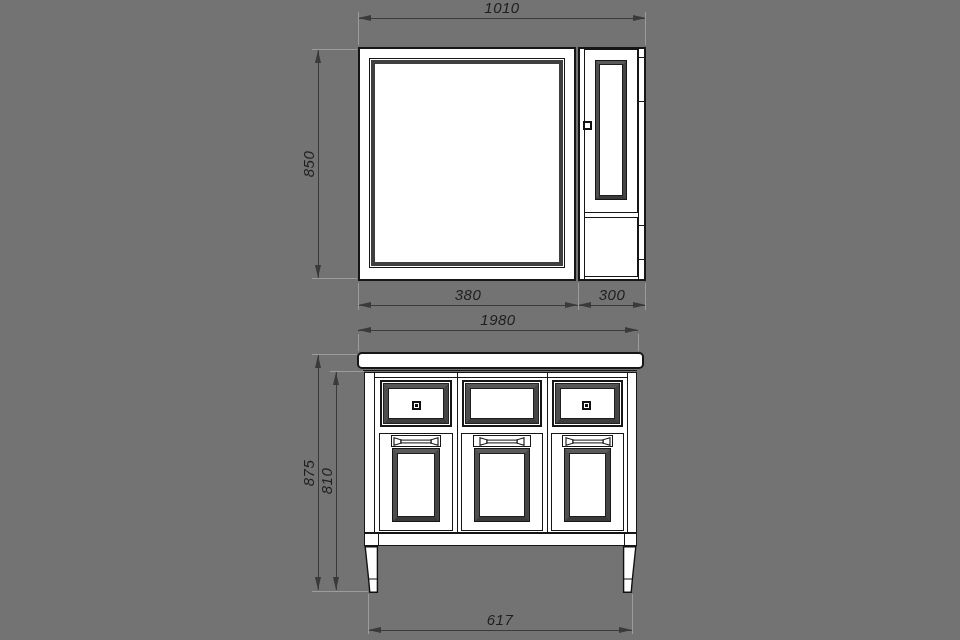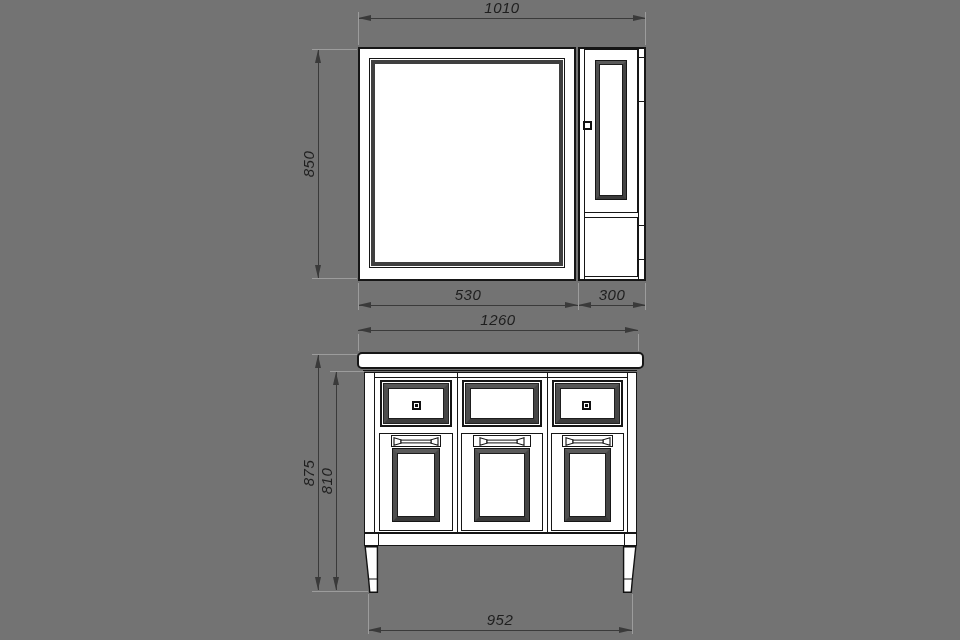--- a/index.html
+++ b/index.html
@@ -93,41 +93,41 @@
     <div class="obj15" style="left:584px;top:217px;width:54px;height:60px;"></div>
     <div class="hl" style="left:639px;top:57px;width:7px;"></div>
     <div class="hl" style="left:639px;top:101px;width:7px;"></div>
     <div class="hl" style="left:639px;top:225px;width:7px;"></div>
     <div class="hl" style="left:639px;top:259px;width:7px;"></div>
 
     <div class="dim" style="left:358px;top:305px;width:220px;height:1px;">
       <div class="dl-h"></div>
       <div class="ah-l"></div>
       <div class="ah-r"></div>
-      <div class="dlabel-h">530</div>
+      <div class="dlabel-h">380</div>
     </div>
 
     <div class="dim" style="left:578px;top:305px;width:68px;height:1px;">
       <div class="dl-h"></div>
       <div class="ah-l"></div>
       <div class="ah-r"></div>
       <div class="dlabel-h">300</div>
     </div>
     <div class="extv" style="left:358px;top:283px;height:27px;"></div>
     <div class="extv" style="left:578px;top:283px;height:27px;"></div>
     <div class="extv" style="left:645px;top:283px;height:27px;"></div>
   </div>
 
   <div>
 
     <div class="dim" style="left:358px;top:330px;width:280px;height:1px;">
       <div class="dl-h"></div>
       <div class="ah-l"></div>
       <div class="ah-r"></div>
-      <div class="dlabel-h">1260</div>
+      <div class="dlabel-h">1980</div>
     </div>
     <div class="extv" style="left:358px;top:334px;height:17px;"></div>
     <div class="extv" style="left:638px;top:334px;height:17px;"></div>
 
     <div class="obj2" style="left:357px;top:352px;width:287px;height:17px;border-radius:5px;"></div>
     <div class="hl" style="left:363px;top:370px;width:274px;"></div>
 
     <div class="obj15" style="left:364px;top:372px;width:273px;height:161px;"></div>
     <div class="vl" style="left:374px;top:372px;height:161px;"></div>
     <div class="vl" style="left:627px;top:372px;height:161px;"></div>
@@ -214,19 +214,19 @@
       <div class="dlabel-v">810</div>
     </div>
     <div class="exth" style="left:312px;top:354px;width:45px;"></div>
     <div class="exth" style="left:330px;top:371px;width:34px;"></div>
     <div class="exth" style="left:312px;top:591px;width:56px;"></div>
 
     <div class="dim" style="left:368px;top:630px;width:264px;height:1px;">
       <div class="dl-h"></div>
       <div class="ah-l"></div>
       <div class="ah-r"></div>
-      <div class="dlabel-h">952</div>
+      <div class="dlabel-h">617</div>
     </div>
     <div class="extv" style="left:368px;top:594px;height:40px;"></div>
     <div class="extv" style="left:632px;top:594px;height:40px;"></div>
   </div>
 
 </div>
 
 </body></html>

